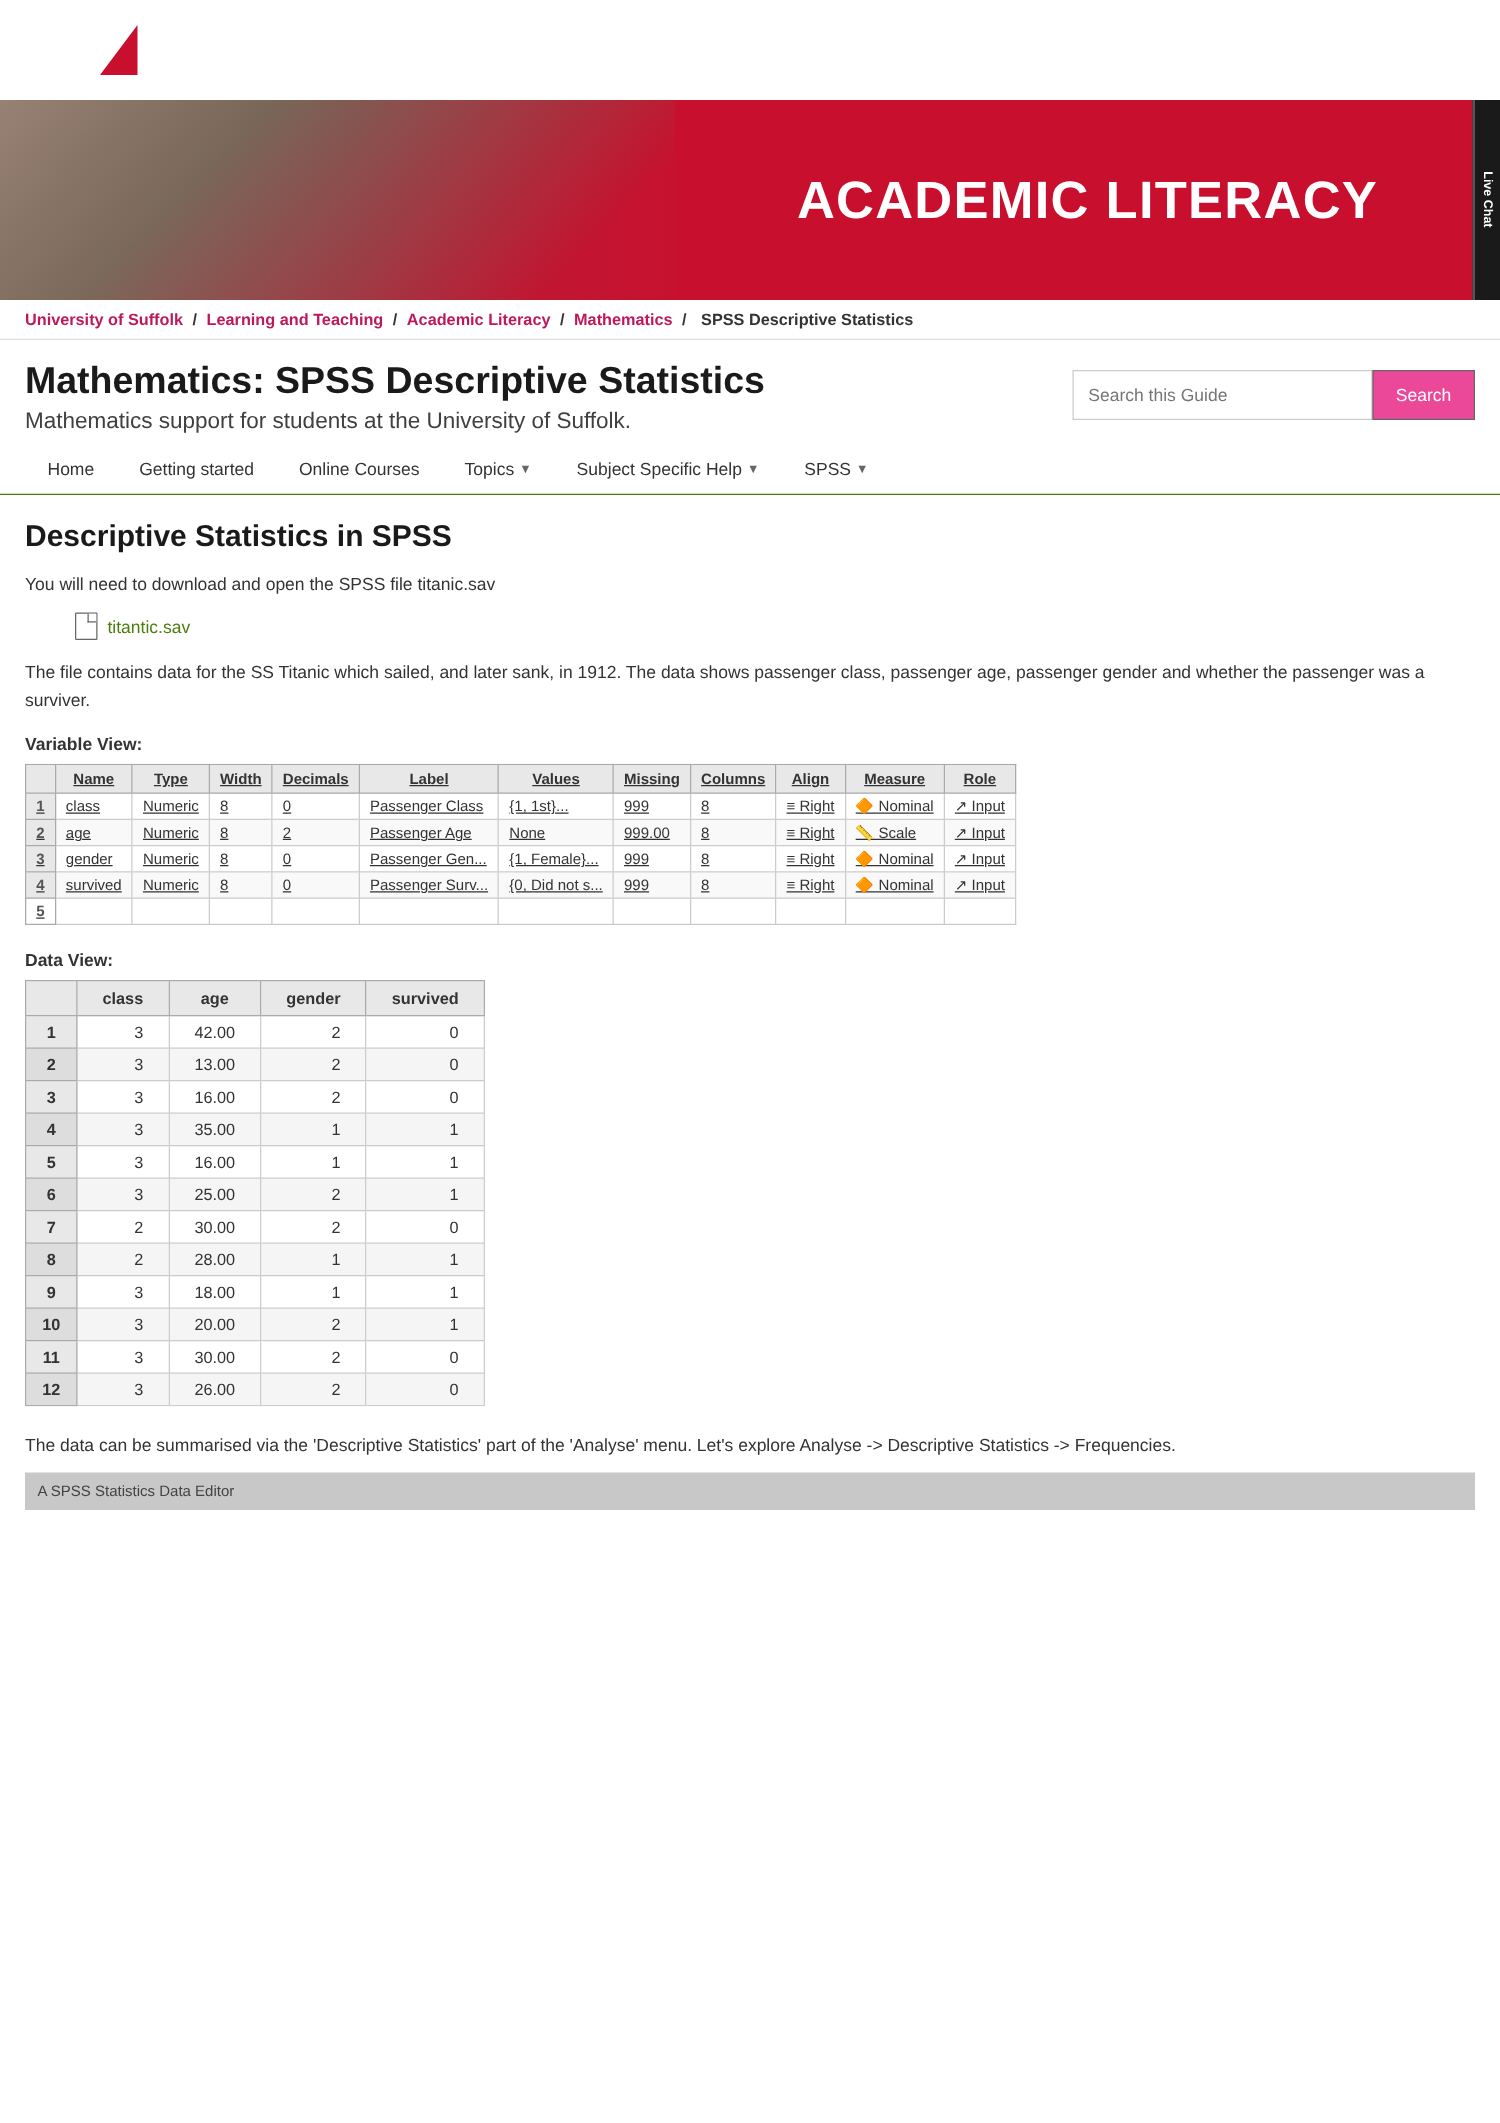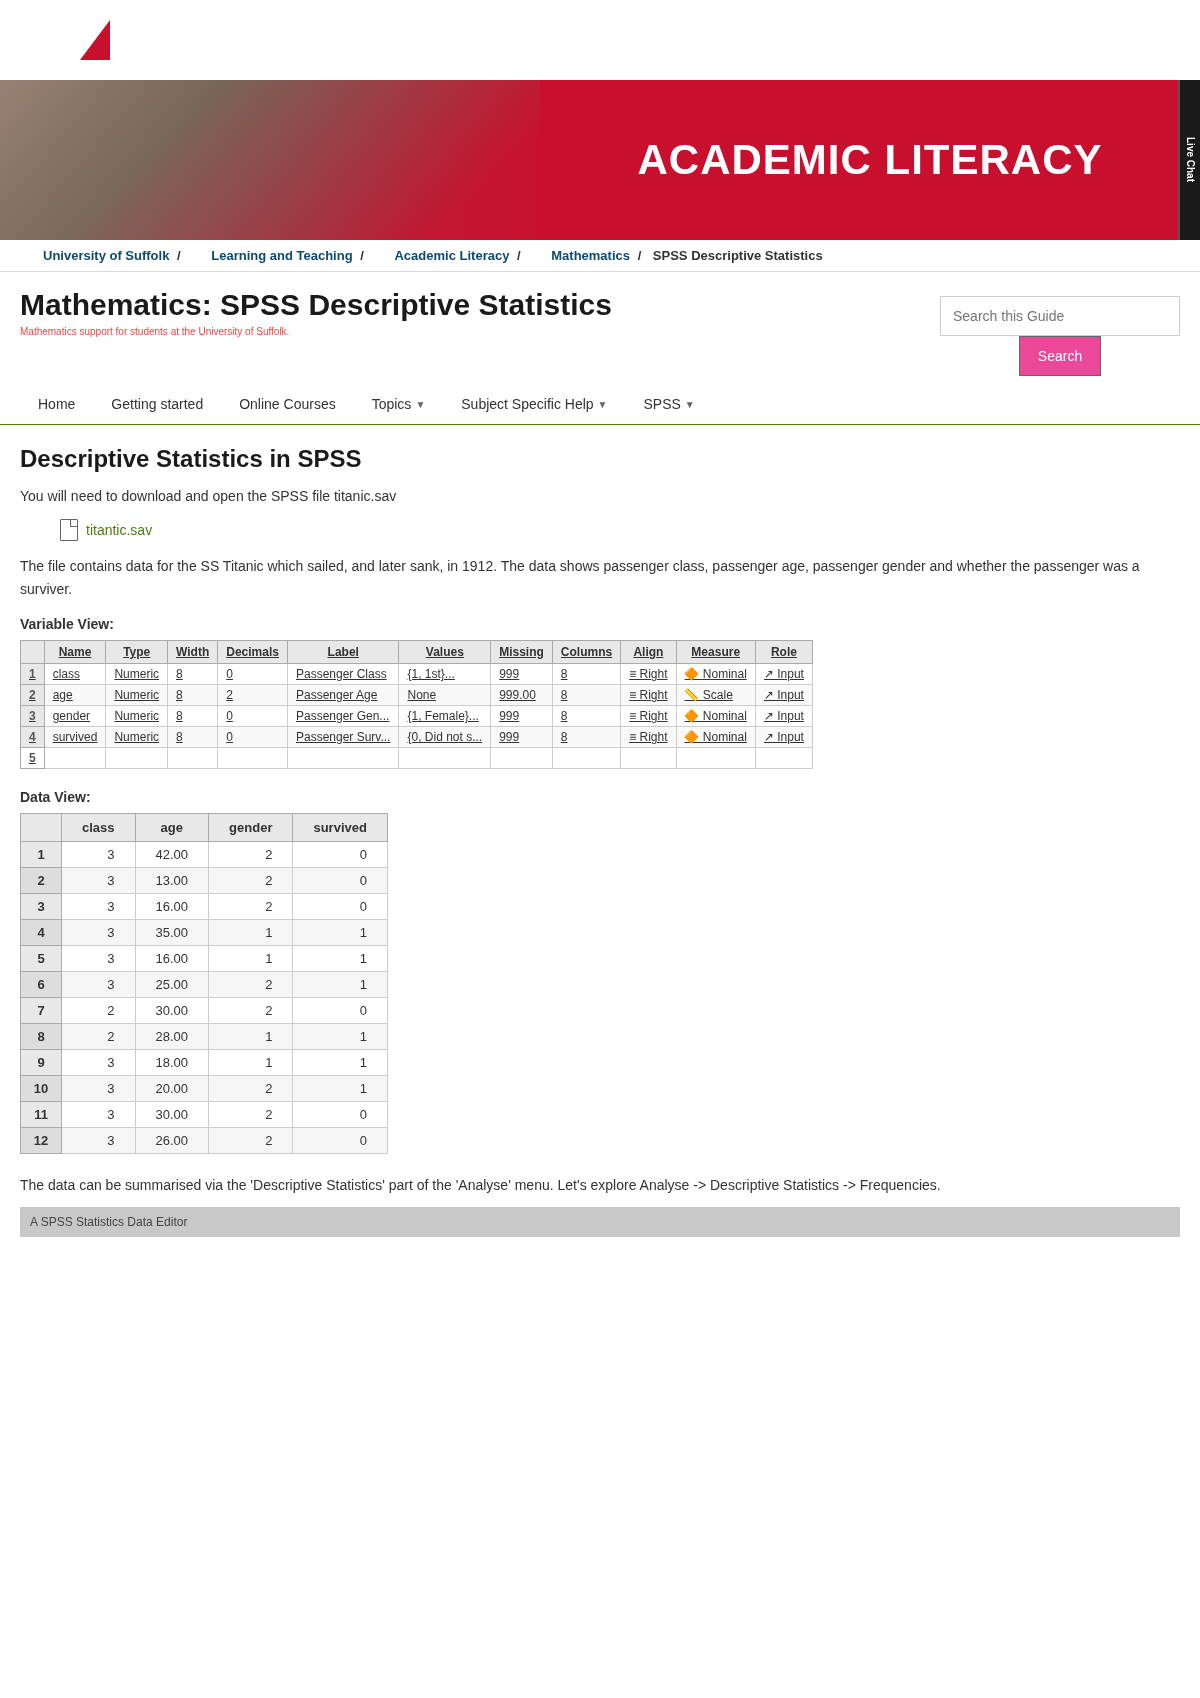--- a/index.html
+++ b/index.html
@@ -12,29 +12,29 @@
     
     .hero-banner { position: relative; width: 100%; height: 160px; background: linear-gradient(135deg, #555 0%, #333 40%, #c8102e 60%, #a00 100%); display: flex; align-items: center; overflow: hidden; }
     .hero-overlay { position: absolute; right: 0; top: 0; bottom: 0; width: 55%; background: #c8102e; display: flex; align-items: center; justify-content: center; }
     .hero-title { color: #fff; font-size: 42px; font-weight: 900; font-family: Arial, sans-serif; letter-spacing: 1px; text-transform: uppercase; }
     .hero-photo { position: absolute; left: 0; top: 0; bottom: 0; width: 48%; background: linear-gradient(to right, #888 0%, #666 50%, #c8102e 100%); }
     .hero-photo-inner { width: 100%; height: 100%; background: linear-gradient(135deg, #9a8070 0%, #7a6555 30%, #c8102e 80%); opacity: 0.85; }
     .live-chat-tab { position: absolute; right: 0; top: 0; bottom: 0; width: 22px; background: #1a1a1a; display: flex; align-items: center; justify-content: center; writing-mode: vertical-rl; color: #fff; font-size: 10px; font-weight: bold; border-left: 2px solid #555; }
 
     
     .breadcrumb { padding: 8px 20px; font-size: 13px; font-weight: bold; color: #333; border-bottom: 1px solid #ddd; }
-    .breadcrumb a { color: #0c4a6e; text-decoration: none; margin-left: 23px; }
+    .breadcrumb a { color: #be185d; text-decoration: none; }
     .breadcrumb span { margin: 0 4px; }
 
     
     .page-header { padding: 16px 20px 8px 20px; display: flex; align-items: flex-start; }
     .page-title-section { flex: 1; }
     .page-title { font-size: 30px; font-weight: bold; color: #1a1a1a; margin-bottom: 4px; }
-    .page-subtitle { font-size: 10px; color: #ef4444; }
-    .search-section { display: flex; align-items: center; gap: 0; margin-left: 20px; margin-top: 8px; flex-direction: column; }
+    .page-subtitle { font-size: 18px; color: #404040; }
+    .search-section { display: flex; align-items: center; gap: 0; margin-left: 20px; margin-top: 8px; }
     .search-input { border: 1px solid #ccc; padding: 8px 12px; font-size: 14px; width: 240px; height: 40px; outline: none; }
     .search-button { background: #ec4899; color: #fff; border: 1px solid #666; padding: 8px 18px; font-size: 14px; height: 40px; cursor: pointer; white-space: nowrap; }
 
     
     .nav-bar { padding: 0 20px; border-bottom: 1px solid #4d7c0f; display: flex; align-items: center; gap: 0; }
     .nav-item { padding: 12px 18px; font-size: 14px; color: #333; cursor: pointer; text-decoration: none; display: flex; align-items: center; gap: 4px; }
     .nav-dropdown-arrow { font-size: 10px; color: #666; }
 
     
     .main-content { padding: 20px 20px 30px 20px; }

